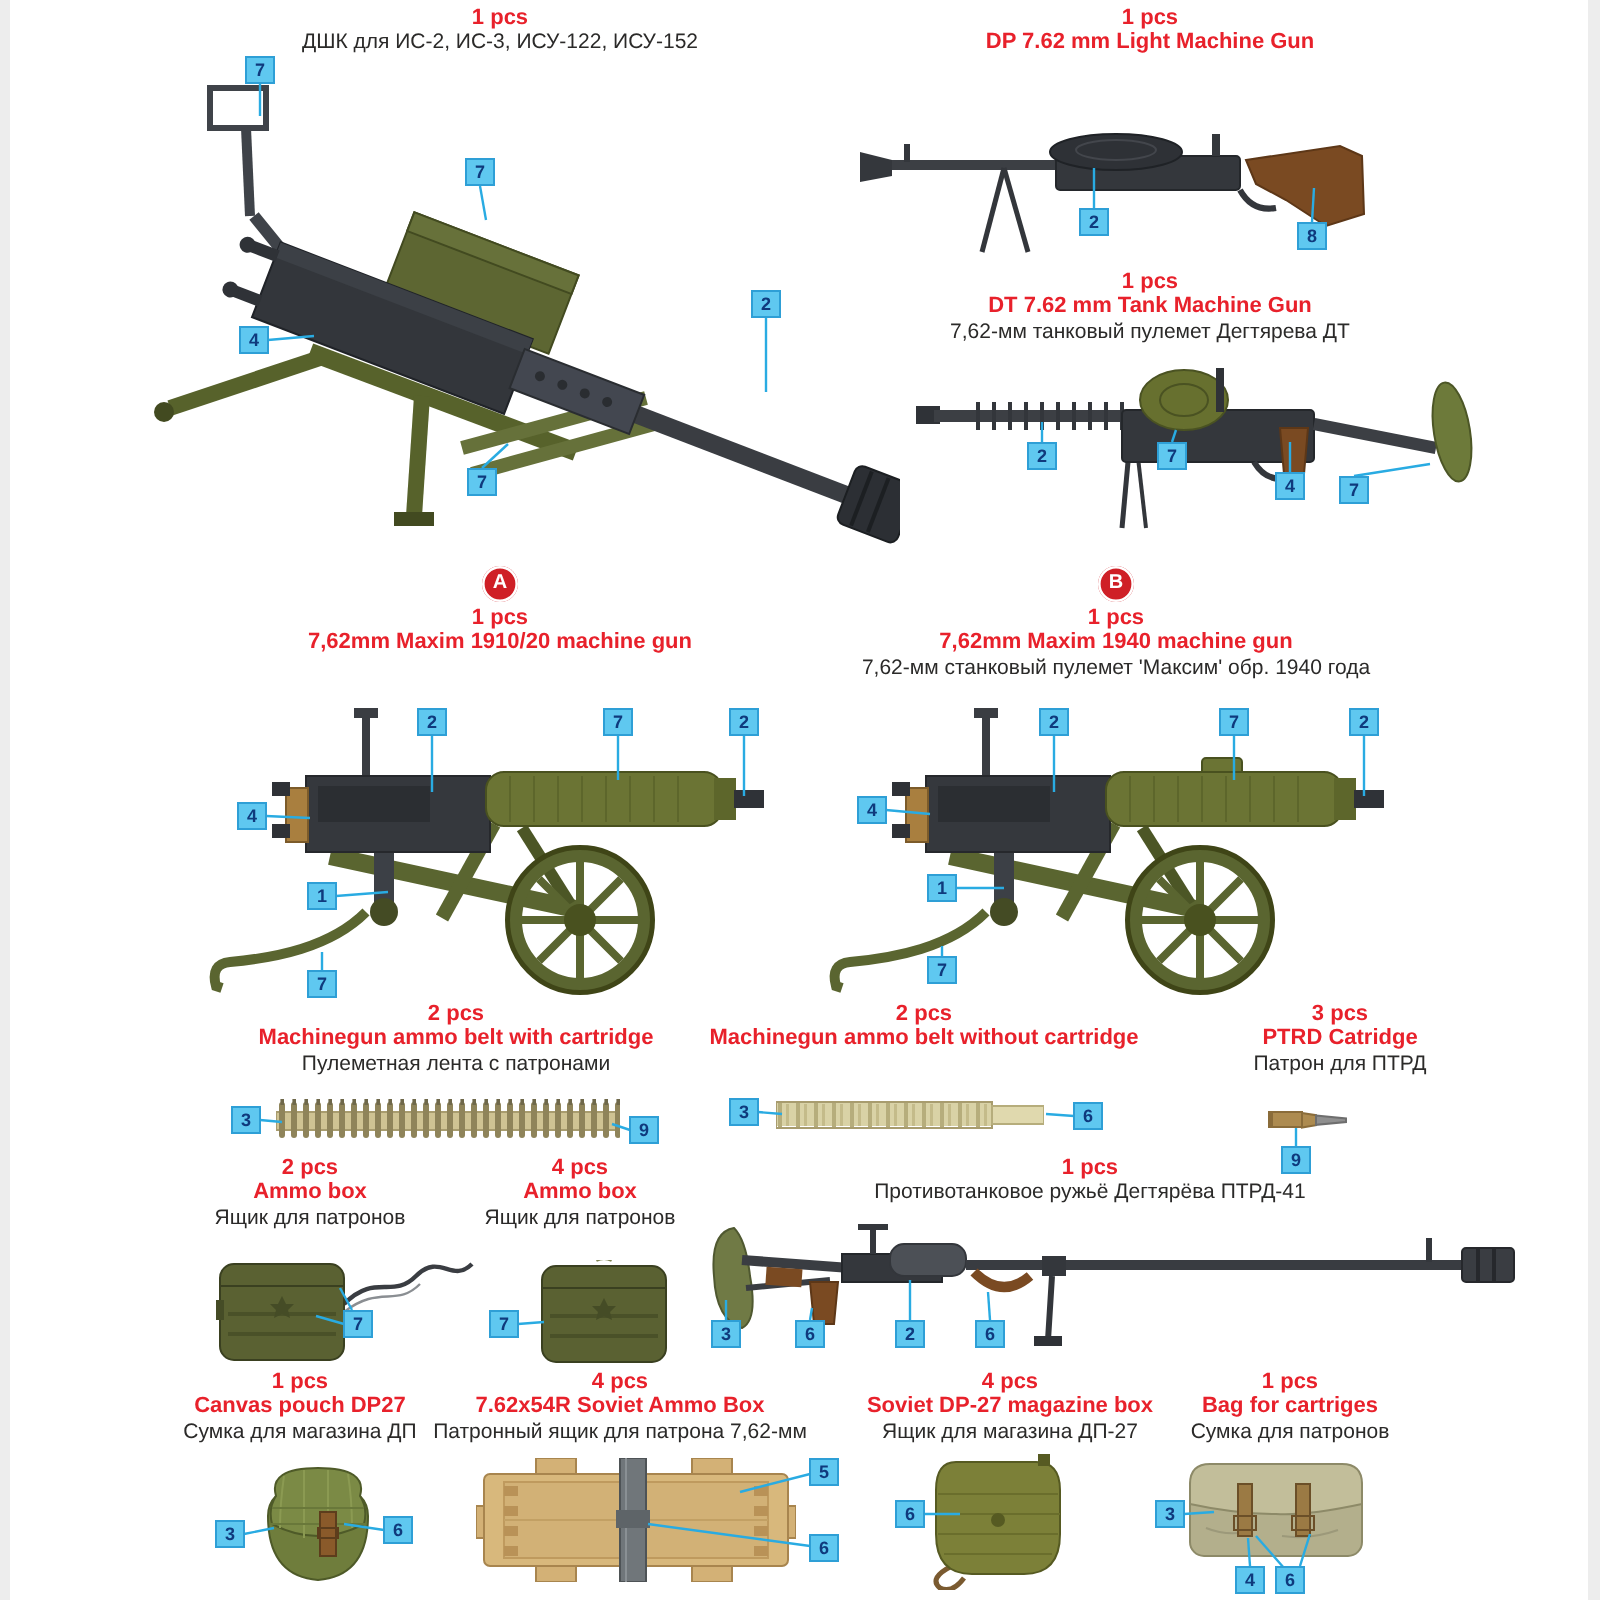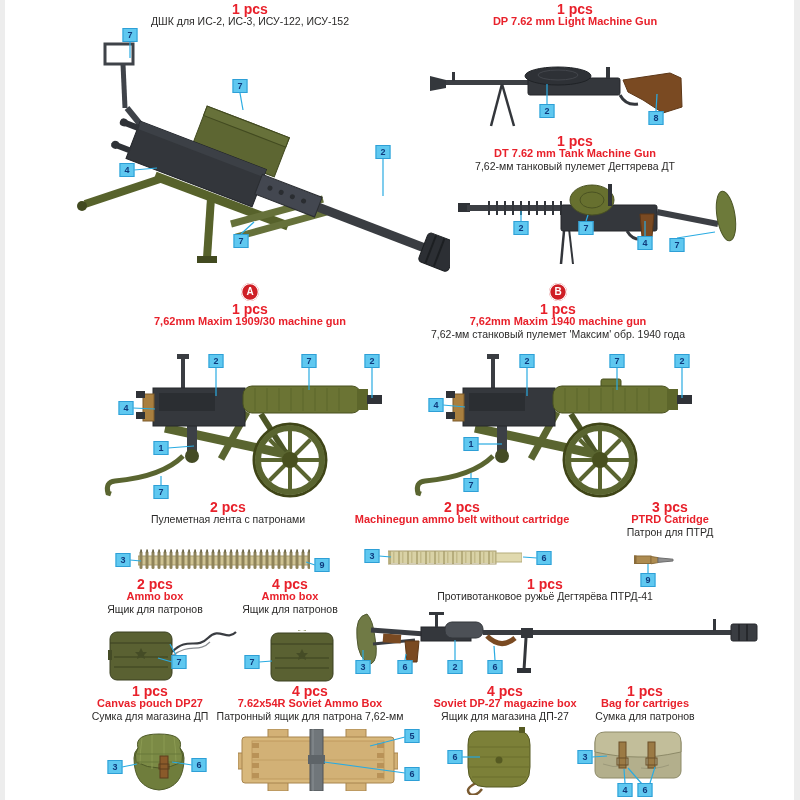--- a/index.html
+++ b/index.html
@@ -1,20 +1,20 @@
 <!DOCTYPE html>
 <html><head>
 <meta charset="utf-8">
 <style>
   html,body{margin:0;padding:0;background:#fff;}
   #sheet{position:relative;width:800px;height:800px;background:#ffffff;overflow:hidden;
          font-family:"Liberation Sans","DejaVu Sans",sans-serif;}
   .edge{position:absolute;top:0;height:800px;background:#ededed;}
   .hdr{position:absolute;text-align:center;z-index:4;}
-  .pcs{font-size:14px;font-weight:bold;color:#e8212b;line-height:12px;}
+  .pcs{font-size:11px;font-weight:bold;color:#e8212b;line-height:12px;}
   .nm{font-size:11px;font-weight:bold;color:#e8212b;line-height:13px;}
   .ru{font-size:10.5px;color:#2b2a29;line-height:13px;}
   .gbadge{position:absolute;transform:translate(-50%,-50%);width:18px;height:18px;border-radius:50%;
           background:#cf1f26;color:#fff;font-size:10px;font-weight:bold;line-height:18px;text-align:center;
           box-shadow:inset 0 0 0 1.3px #ffffff;z-index:5;}
   .art{position:absolute;z-index:1;}
   #leader-lines{position:absolute;left:0;top:0;z-index:2;pointer-events:none;}
   #leader-lines line{stroke:#29abe2;stroke-width:1.2px;}
   .callout{position:absolute;transform:translate(-50%,-50%);width:15px;height:14px;box-sizing:border-box;
            background:#5fc8f0;border:1px solid #2e9fd6;color:#0f3a7d;font-size:9px;font-weight:bold;
@@ -37,29 +37,30 @@
   </div>
   <div class="hdr" style="left:415px;top:135px;width:320px">
     <div class="pcs">1 pcs</div>
     <div class="nm">DT 7.62 mm Tank Machine Gun</div>
     <div class="ru">7,62-мм танковый пулемет Дегтярева ДТ</div>
   </div>
   <div class="gbadge" style="left:250px;top:292px">A</div>
   <div class="gbadge" style="left:558px;top:292px">B</div>
   <div class="hdr" style="left:90px;top:303px;width:320px">
     <div class="pcs">1 pcs</div>
-    <div class="nm">7,62mm Maxim 1909/30 machine gun</div>
+    <div class="nm">7,62mm Maxim 1910/20 machine gun</div>
   </div>
   <div class="hdr" style="left:398px;top:303px;width:320px">
     <div class="pcs">1 pcs</div>
     <div class="nm">7,62mm Maxim 1940 machine gun</div>
     <div class="ru">7,62-мм станковый пулемет 'Максим' обр. 1940 года</div>
   </div>
   <div class="hdr" style="left:98px;top:501px;width:260px">
     <div class="pcs">2 pcs</div>
+    <div class="nm">Machinegun ammo belt with cartridge</div>
     <div class="ru">Пулеметная лента с патронами</div>
   </div>
   <div class="hdr" style="left:322px;top:501px;width:280px">
     <div class="pcs">2 pcs</div>
     <div class="nm">Machinegun ammo belt  without cartridge</div>
   </div>
   <div class="hdr" style="left:595px;top:501px;width:150px">
     <div class="pcs">3 pcs</div>
     <div class="nm">PTRD Catridge</div>
     <div class="ru">Патрон для ПТРД</div>

